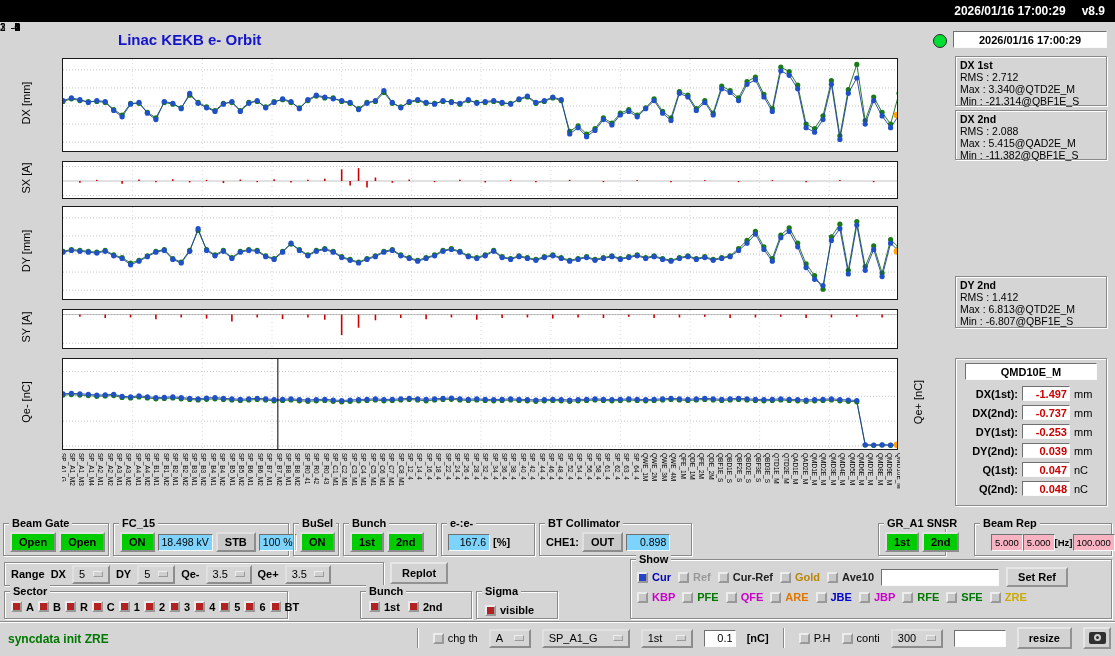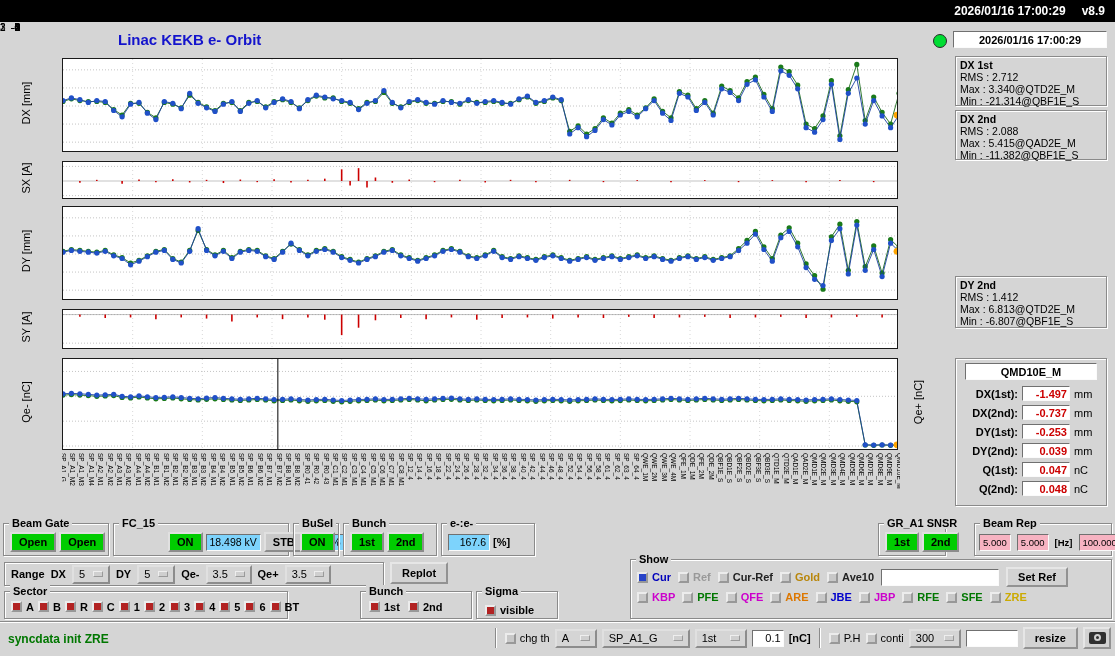--- a/index.html
+++ b/index.html
@@ -80,21 +80,21 @@
   .sector-group { left:4px; top:76px; height:28px; width:284px; }
   .sector-group .gcontent { gap:4px; padding:5px 4px 2px 6px; }
   .bunchsel-group { left:360px; top:76px; height:28px; width:112px; }
   .bunchsel-group .gcontent { gap:8px; padding:5px 4px 2px 8px; }
   .sigma-group { left:476px; top:76px; height:28px; width:82px; }
   .sigma-group .gcontent { padding:5px 4px 2px 8px;align-items:flex-end; }
 
   .statusbar { position:absolute; top:106px; left:0; width:100%; height:35px;
     border-top:1px solid #8a8a8a; box-shadow:inset 0 1px 0 #fff; }
   .status-msg { position:absolute; left:8px; top:10px; font-size:12px; font-weight:bold; color:#007700; }
-  .sb-cluster { position:absolute; right:4px; top:5px; display:flex; align-items:center; gap:5px; }
+  .sb-cluster { position:absolute; right:4px; top:5px; display:flex; align-items:center; gap:11px; }
   .iconbtn { height:22px; width:28px; display:flex; align-items:center; justify-content:center;
     background:#d2d2d2; border:2px outset #e6e6e6; cursor:pointer; }
   .cam { display:block; width:17px; height:12px; background:#2f2f2f; border-radius:2px; position:relative; }
   .cam-lens { position:absolute; left:5px; top:2px; width:7px; height:7px; border:2px solid #cfcfcf; border-radius:50%; }
 </style>
 </head>
 <body>
 
 <div class="screen">
 
@@ -1055,21 +1055,21 @@
   <div class="controls">
 
     <div class="group row1" style="left:3px; width:106px;">
       <span class="group-label">Beam Gate</span>
       <div class="gcontent">
         <button class="gbtn">Open</button>
         <button class="gbtn">Open</button>
       </div>
     </div>
 
-    <div class="group row1" style="left:113px; width:176px;padding-left:48px;">
+    <div class="group row1" style="left:113px; width:176px;">
       <span class="group-label">FC_15</span>
       <div class="gcontent">
         <button class="gbtn">ON</button>
         <span class="disp">18.498 kV</span>
         <button class="sbtn">STB</button>
         <span class="disp">100 %</span>
       </div>
     </div>
 
     <div class="group row1" style="left:293px; width:46px;">
@@ -1088,33 +1088,41 @@
     </div>
 
     <div class="group row1" style="left:441px; width:94px;">
       <span class="group-label">e-:e-</span>
       <div class="gcontent">
         <span class="disp" style="width:42px; justify-content:flex-end;">167.6</span>
         <span class="ilabel">[%]</span>
       </div>
     </div>
 
+    <div class="group row1" style="left:539px; width:153px;">
+      <span class="group-label">BT Collimator</span>
+      <div class="gcontent">
+        <span class="ilabel">CHE1:</span>
+        <button class="sbtn">OUT</button>
+        <span class="disp" style="width:44px; justify-content:flex-end;">0.898</span>
+      </div>
+    </div>
 
 
     <div class="group row1" style="left:878px; width:68px;">
       <span class="group-label">GR_A1 SNSR</span>
       <div class="gcontent">
         <button class="gbtn">1st</button>
         <button class="gbtn">2nd</button>
       </div>
     </div>
 
     <div class="group row1" style="left:974px; width:138px;">
       <span class="group-label">Beam Rep</span>
-      <div class="gcontent" style="gap:6px; padding-left:4px;">
+      <div class="gcontent" style="gap:0; padding-left:16px;">
         <span class="disp pink" style="font-size:9.5px;">5.000</span>
         <span class="disp pink" style="font-size:9.5px;">5.000</span>
         <span class="ilabel" style="font-size:9.5px;">[Hz]</span>
         <span class="disp pink" style="font-size:9.5px;">100.000</span>
         <span class="ilabel" style="font-size:9.5px;">[%]</span>
       </div>
     </div>
 
     <div class="group range-group">
       <div class="gcontent">

